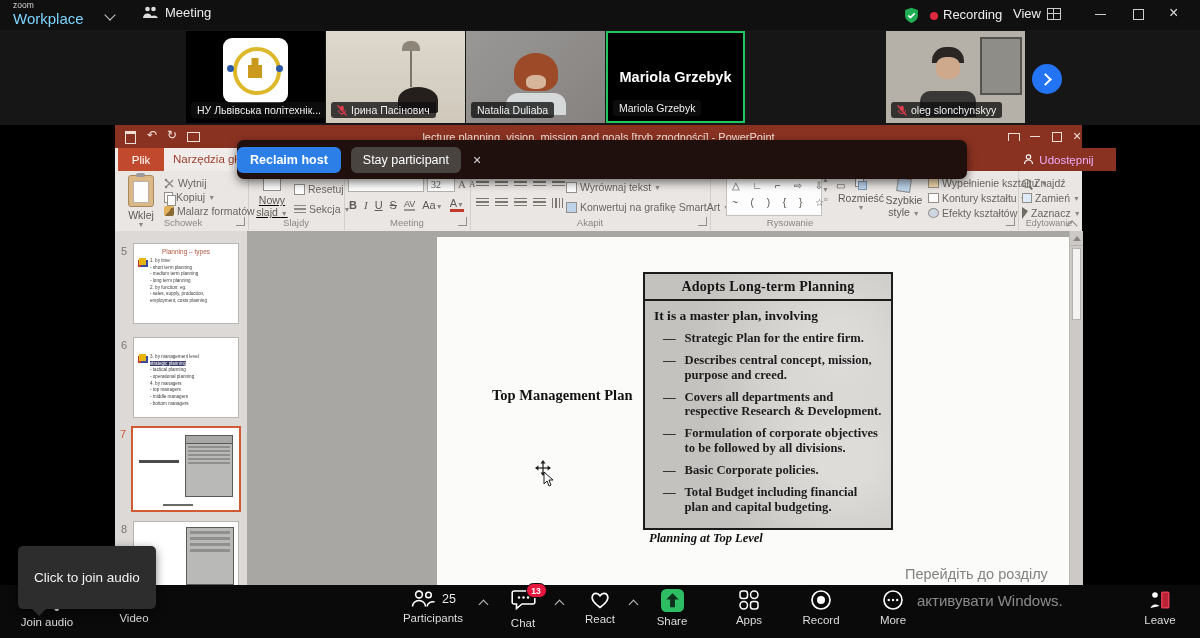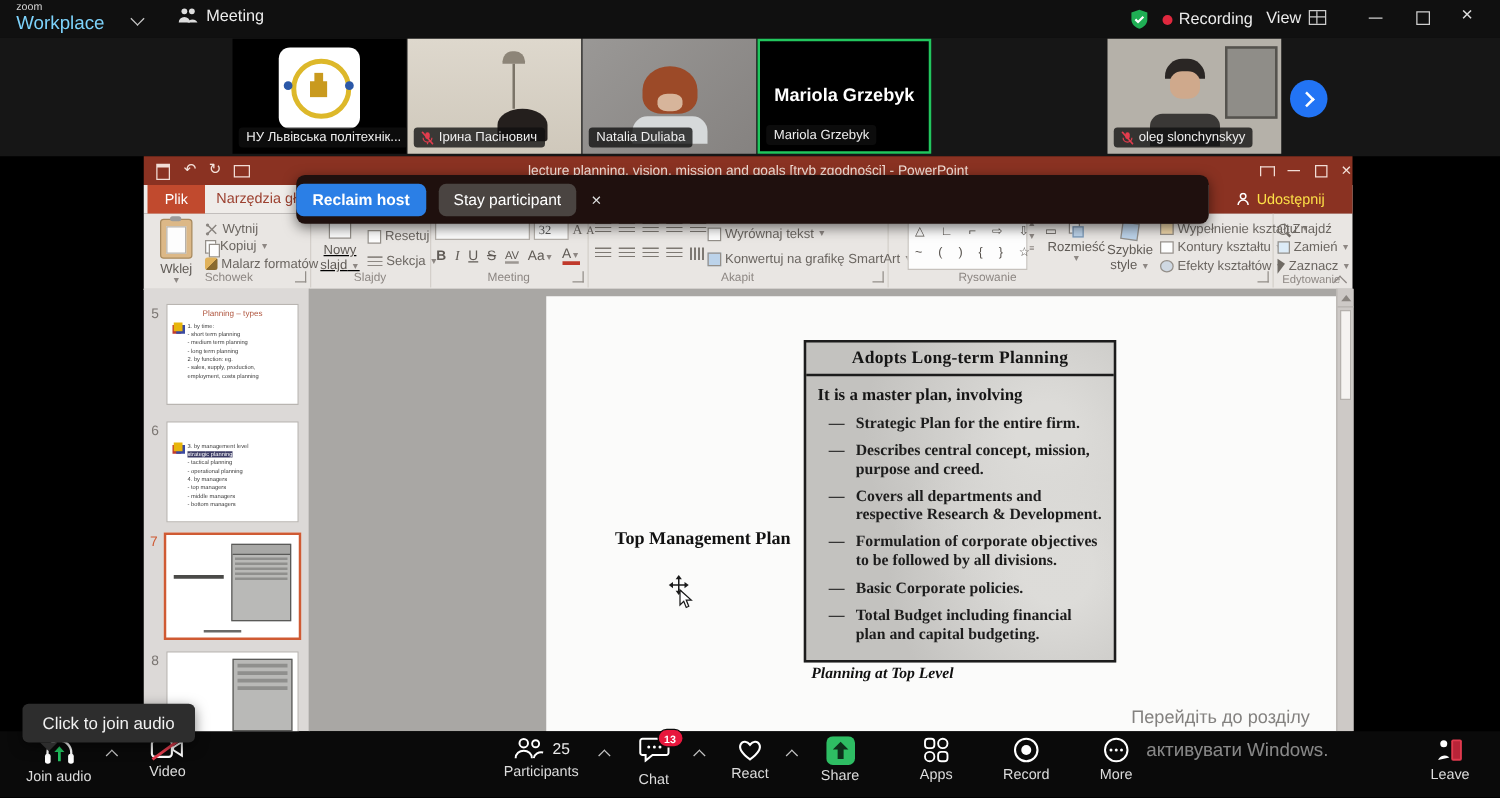--- a/index.html
+++ b/index.html
@@ -77,22 +77,22 @@
   #table-head{height:25px;border-bottom:2px solid #1c1c1c;font-weight:bold;font-size:14px;color:#151515;letter-spacing:.2px;}
   .titem{display:flex;gap:9px;margin-top:7px;font-size:12.6px;font-weight:bold;color:#1d1d1d;line-height:1.18;}
   #scrollbar{left:1069px;top:231px;width:13px;height:354px;background:#cdc9c6;border-left:1px solid #bab6b2;}
 
   
   #botbar{left:0;top:585px;width:1200px;height:53px;background:#0a0a0a;}
   .bitem{position:absolute;top:589px;display:flex;flex-direction:column;align-items:center;}
   .blabel{font-size:11.5px;color:#dcdcdc;margin-top:3px;white-space:nowrap;}
   .bchev{width:6px;height:6px;border-left:1.5px solid #c4c4c4;border-top:1.5px solid #c4c4c4;transform:rotate(45deg);display:inline-block;}
 
-  #tooltip{left:18px;top:563px;background:#2d2d2d;color:#f1f1f1;font-size:13.5px;border-radius:5px;
-           padding:8px 16px;box-shadow:0 3px 10px rgba(0,0,0,.5);z-index:60;}
+  #tooltip{left:18px;top:546px;background:#2d2d2d;color:#f1f1f1;font-size:13.5px;border-radius:5px;
+           padding:24px 16px;box-shadow:0 3px 10px rgba(0,0,0,.5);z-index:60;}
   #tooltip::after{content:"";position:absolute;left:14px;bottom:-7px;border:7px solid transparent;border-top-color:#2d2d2d;border-bottom:0;}
 </style>
 </head>
 <body>
 
 <div id="screen">
 
   <div id="topbar" class="abs">
     <div class="abs" style="left:13px;top:1px;">
       <div style="font-size:8.5px;color:#d5d5d5;line-height:9px;">zoom</div>
@@ -200,21 +200,21 @@
     <div style="width:100%;text-align:center;font-size:11px;">lecture planning, vision, mission and goals [tryb zgodności] - PowerPoint</div>
     <span class="abs" style="left:893px;top:8px;width:10px;height:7px;border:1.3px solid #f2ddd6;border-bottom:none;"></span>
     <span class="abs" style="left:915px;top:11px;width:10px;border-top:1.5px solid #f2ddd6;"></span>
     <span class="abs" style="left:937px;top:7px;width:8px;height:8px;border:1.3px solid #f2ddd6;"></span>
     <span class="abs" style="left:958px;top:3px;font-size:14px;">×</span>
   </div>
 
   <div id="ppt-tabs" class="abs">
     <div class="abs ctr" style="left:3px;top:0;width:46px;height:23px;background:#c14a2e;color:#fff;font-size:11.5px;">Plik</div>
     <div class="abs" style="left:58px;top:5px;color:#9c4130;font-size:11.5px;white-space:nowrap;">Narzędzia głów...</div>
-    <div class="abs f" style="left:852px;top:0;width:115px;height:23px;background:#8a3222;color:#fde047;justify-content:center;gap:5px;">
+    <div class="abs f" style="left:852px;top:0;width:115px;height:23px;background:#8a3222;color:#f0abfc;justify-content:center;gap:5px;padding-left:34px;">
       <svg width="11" height="11" viewBox="0 0 11 11">
         <circle cx="5.5" cy="3" r="2.2" fill="none" stroke="#fff" stroke-width="1.2"></circle>
         <path d="M1.5 10 a4 4 0 0 1 8 0" fill="none" stroke="#fff" stroke-width="1.2"></path>
       </svg>
       <span style="font-size:11.5px;">Udostępnij</span>
     </div>
   </div>
 
   <div id="ribbon" class="abs"></div>
 
@@ -428,21 +428,21 @@
       <div style="margin:3px;height:3px;background:#8f8f8d;"></div>
         <div style="margin:3px;height:3px;background:#8f8f8d;"></div>
       <div style="margin:3px;height:3px;background:#8f8f8d;"></div>
         <div style="margin:3px;height:3px;background:#8f8f8d;"></div>
     </div>
   </div>
 
   <div id="canvas" class="abs"></div>
   <div id="slide" class="abs"></div>
 
-  <div class="abs f serif" style="left:492px;top:387px;gap:18px;margin-top:36px;">
+  <div class="abs f serif" style="left:492px;top:387px;gap:18px;">
     <span style="font-weight:bold;font-size:14.5px;color:#111;">Top Management Plan</span>
     <svg width="36" height="10">
       <line x1="0" y1="5" x2="29" y2="5" stroke="#111" stroke-width="1.6"></line>
       <path d="M36 5 l-8 -4 v8 z" fill="#111"></path>
     </svg>
   </div>
 
   <div id="table" class="abs serif">
     <div id="table-head" class="ctr">Adopts Long-term Planning</div>
     <div style="padding:7px 9px 0 9px;">

